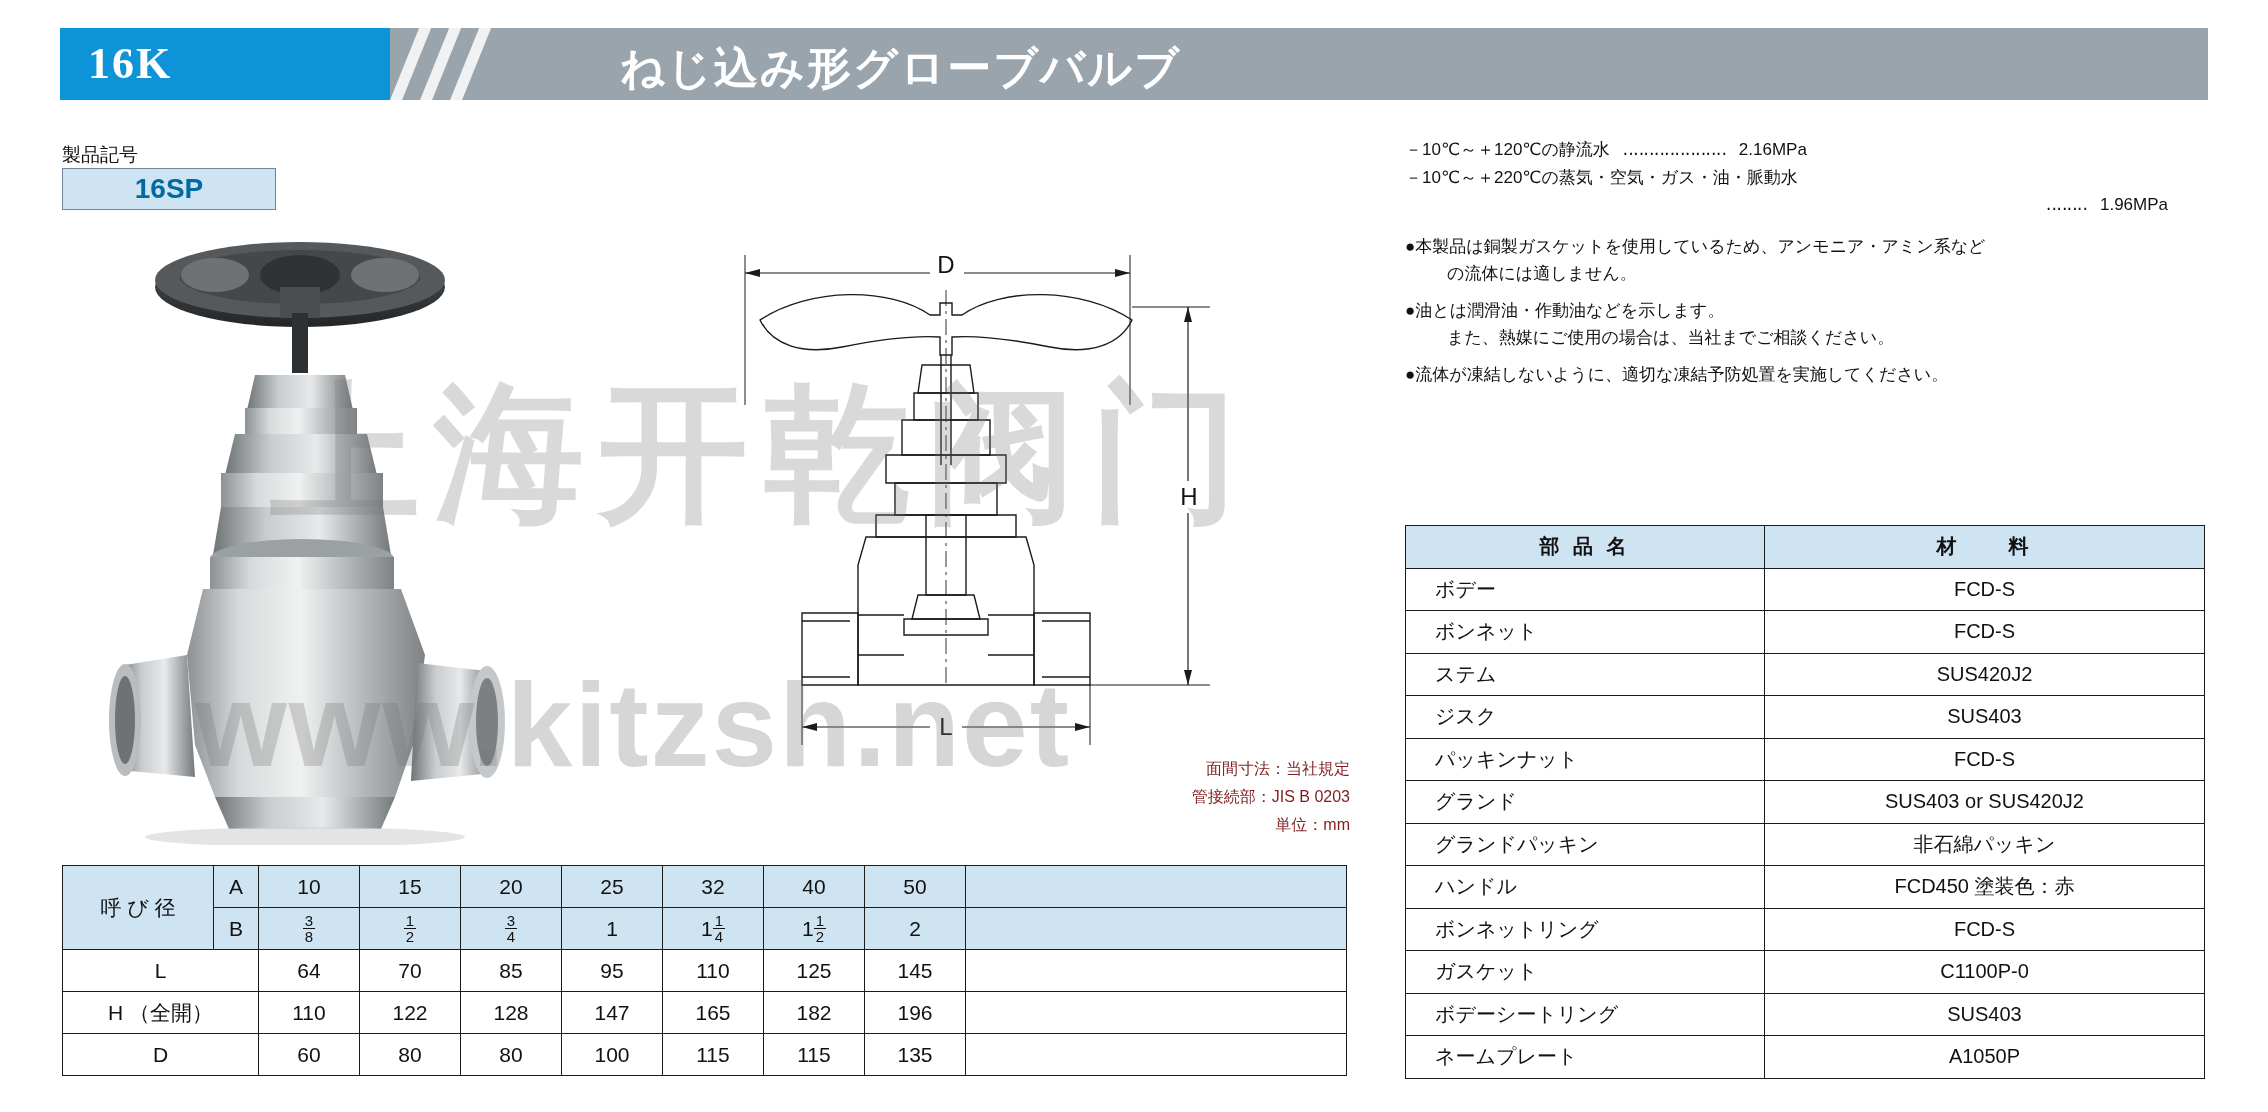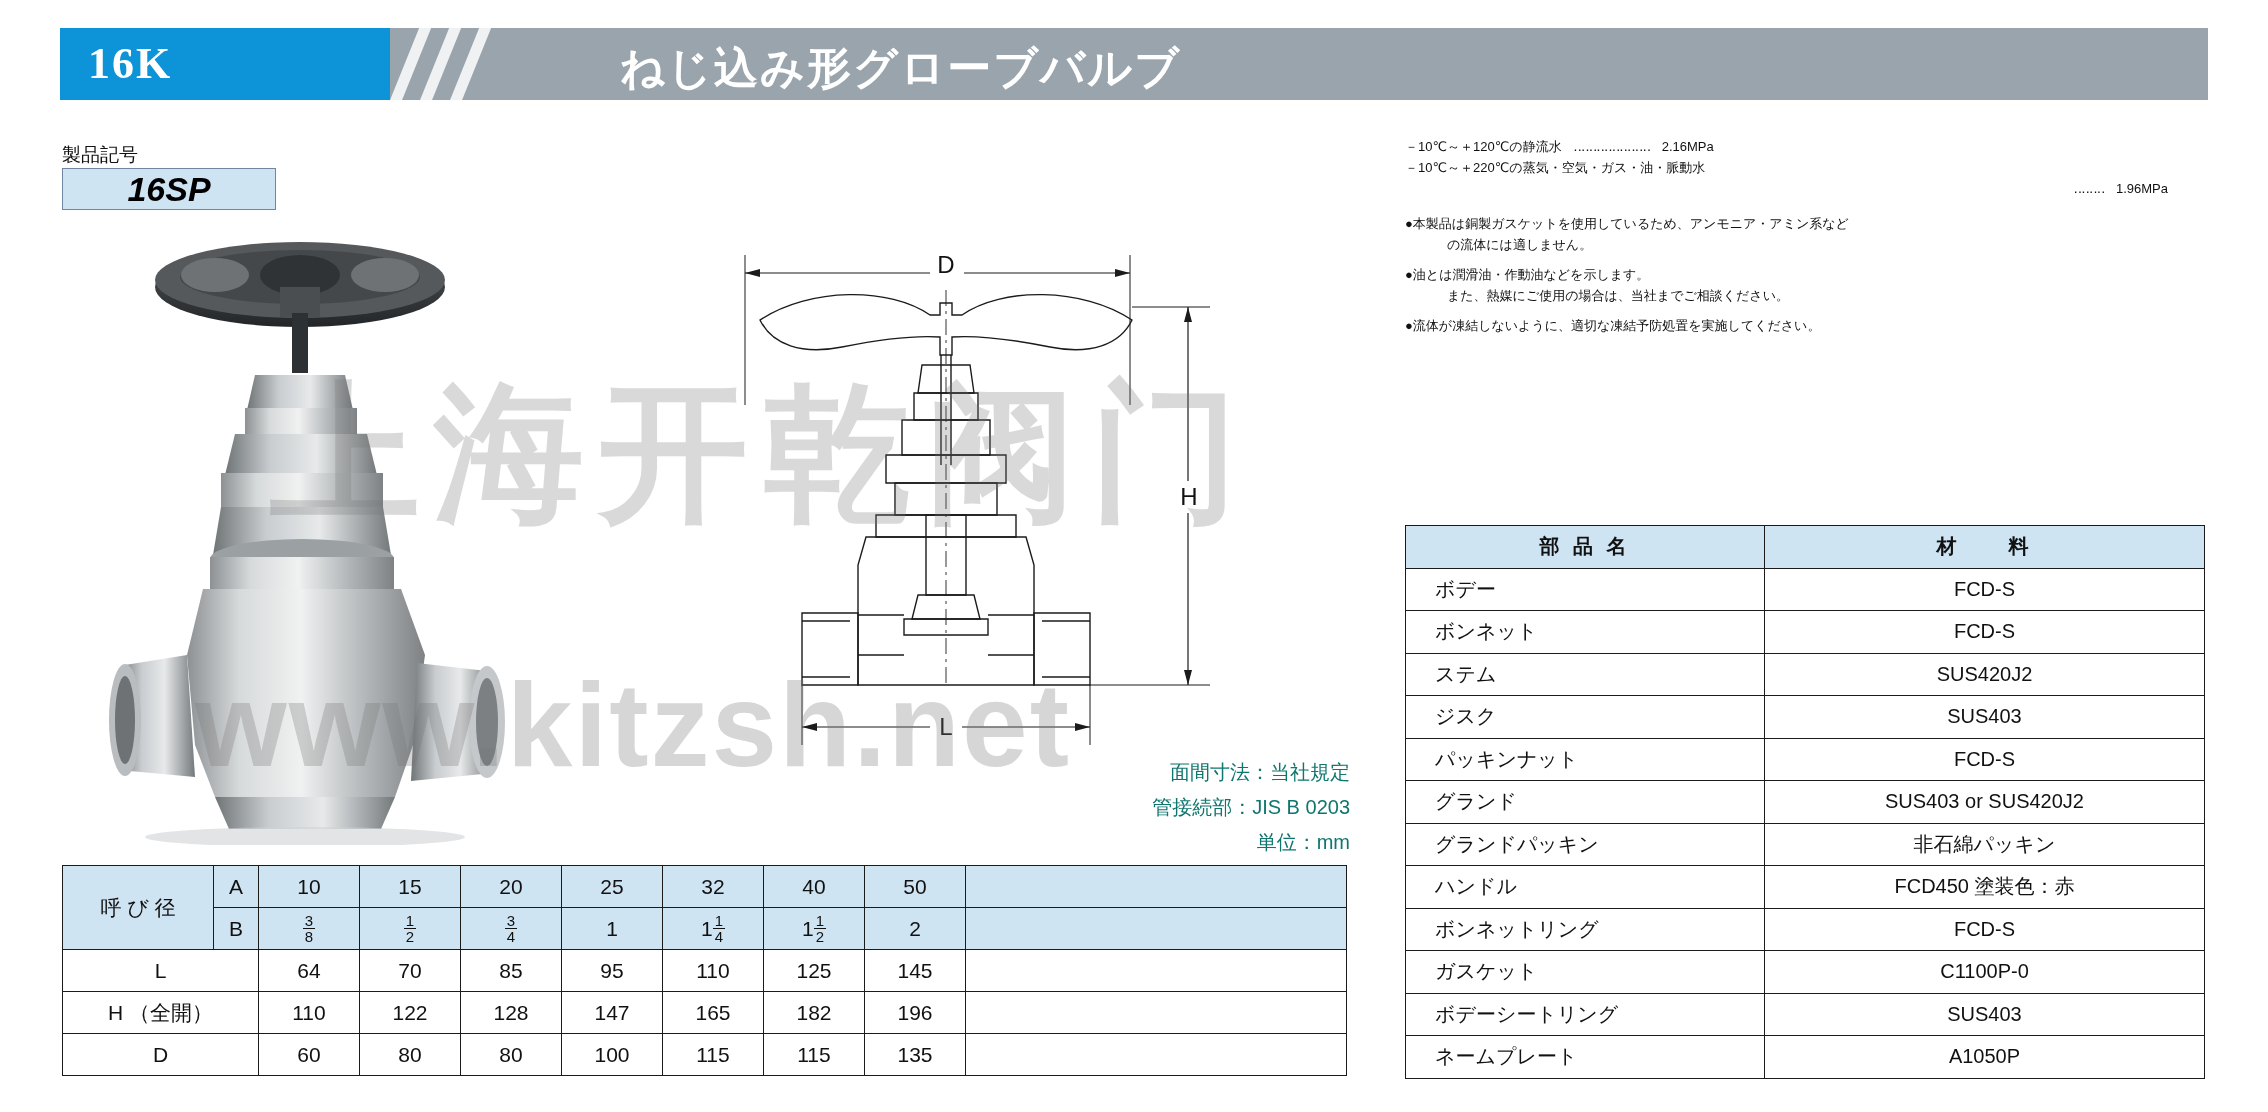--- a/index.html
+++ b/index.html
@@ -35,42 +35,42 @@
   }
 
   
   .prod-label{
     position:absolute;left:62px;top:142px;font-size:19px;color:#111;
   }
   .prod-box{
     position:absolute;left:62px;top:168px;width:212px;height:40px;
     background:#cfe4f3;border:1px solid #6f86a0;
     display:flex;align-items:center;justify-content:center;
-    font-size:34px;font-weight:bold;color:#000000;font-style:italic;
+    font-size:28px;font-weight:bold;color:#0369a1;
   }
 
   
   .photo{
     position:absolute;left:95px;top:225px;width:560px;height:620px;
   }
   .photo svg{display:block;}
 
   
   .drawing{
     position:absolute;left:690px;top:215px;width:660px;height:610px;
   }
   .dim-notes{
     position:absolute;left:1000px;top:755px;width:350px;text-align:right;
-    font-size:20px;line-height:1.75;color:#0f766e;
+    font-size:16px;line-height:1.75;color:#7f1d1d;
   }
 
   
   .spec{
     position:absolute;left:1405px;top:136px;width:845px;
-    font-size:13px;line-height:1.62;color:#111;
+    font-size:17px;line-height:1.62;color:#111;
   }
   .spec .row{white-space:nowrap;}
   .spec .right{display:block;text-align:right;padding-right:82px;}
   .spec ul{list-style:none;margin:14px 0 0 0;padding:0;}
   .spec li{margin-bottom:9px;text-indent:-20px;padding-left:20px;}
   .spec li .sub{display:block;text-indent:0;padding-left:22px;}
 
   
   table{border-collapse:collapse;}
   

